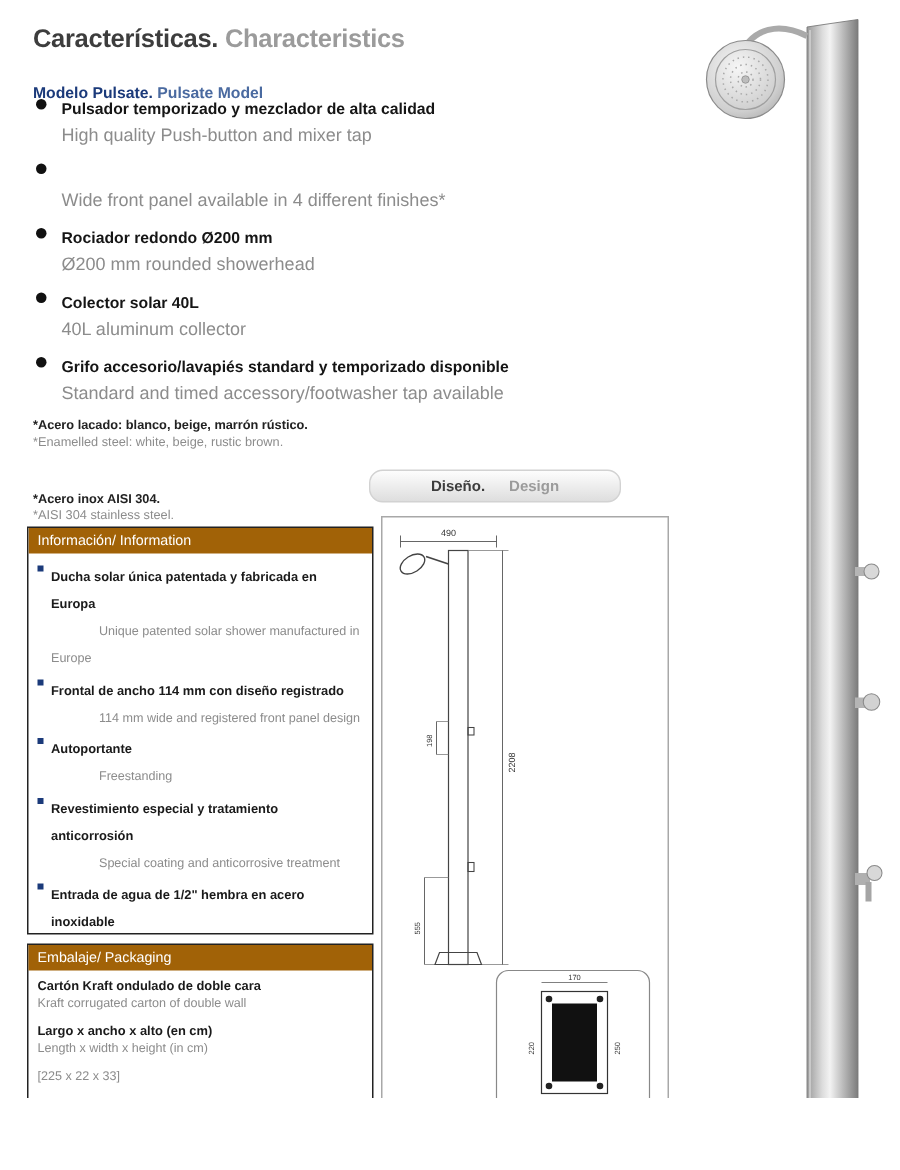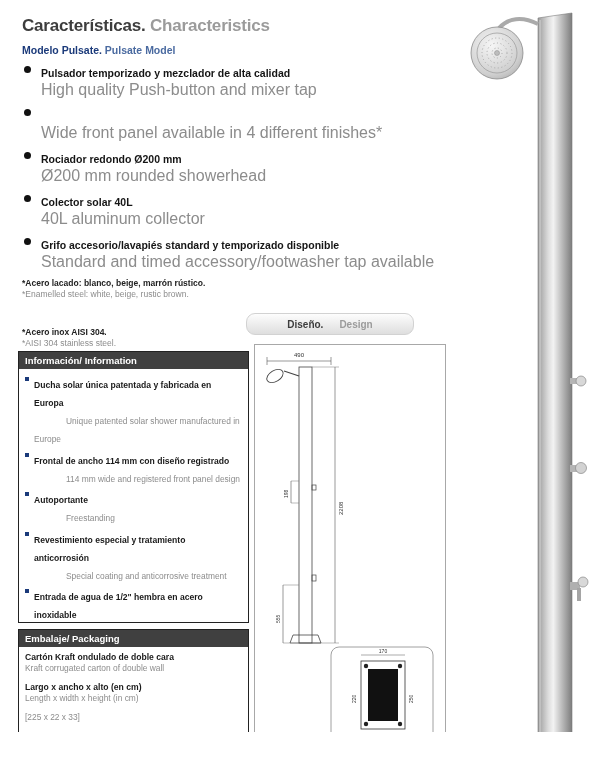--- a/index.html
+++ b/index.html
@@ -3,50 +3,50 @@
 <meta charset="utf-8">
 <style>
   * { margin:0; padding:0; box-sizing:border-box; }
   body { background:#ffffff; font-family:"Liberation Sans", sans-serif; }
   .page { position:relative; width:600px; height:732px; background:#ffffff; overflow:hidden; }
 
   
   .header { position:absolute; left:22px; top:16px; width:450px; }
   .title { font-size:17px; font-weight:bold; color:#3d3d3d; letter-spacing:-0.2px; }
   .title .en { color:#9b9b9b; }
-  .model-line { margin-top:8px; font-size:10.5px; font-weight:bold; color:#1b3a7a; }
+  .model-line { margin-top:20px; font-size:10.5px; font-weight:bold; color:#1b3a7a; }
   .model-line .en { color:#4a6aa0; font-weight:bold; }
 
   
   .features { position:absolute; left:22px; top:63px; width:448px; list-style:none; }
   .features li { display:flex; margin-bottom:7px; }
   .dot { flex:0 0 7px; width:7px; height:7px; border-radius:50%; background:#111; margin:3px 10px 0 2px; }
   .feat-es { font-size:10.5px; font-weight:bold; color:#151515; line-height:13px; }
-  .feat-en { font-size:16px; color:#8c8c8c; line-height:13px; }
+  .feat-en { font-size:12px; color:#8c8c8c; line-height:13px; }
 
   
   .footnotes { position:absolute; left:22px; top:250px; width:440px; font-size:8.5px; line-height:10.5px; }
   .fn-es { font-weight:bold; color:#222;margin-top:28px; }
   .fn-en { color:#8c8c8c; }
 
   
   .design-label { position:absolute; left:246px; top:313px; width:168px; height:22px;
     background:linear-gradient(#fdfdfd,#dedede); border:1px solid #d2d2d2; border-radius:9px;
     display:flex; align-items:center; justify-content:center; font-size:10px; font-weight:bold; color:#3d3d3d; }
   .design-label .en { color:#9b9b9b; margin-left:16px; }
 
   
   .diagram-box { position:absolute; left:254px; top:344px; width:192px; height:426px;
     border:1px solid #a8a8a8; background:#fff; }
 
   
   .panel { position:absolute; left:18px; width:231px; border:1px solid #222; background:#fff; }
   .info-panel { top:351px; height:272px; overflow:hidden; }
   .pack-panel { top:629px; height:146px; }
-  .panel-header { background:#404040; color:#fff; font-size:9.5px; font-weight:bold;
+  .panel-header { background:#a16207; color:#fff; font-size:9.5px; font-weight:normal;
     padding:3px 6px 3px 6px; line-height:11px; }
   .panel-body { padding:5px 6px 4px 6px; }
   .info-item { display:flex; margin-bottom:3.5px; }
   .sq { flex:0 0 4px; width:4px; height:4px; background:#1b3a7a; margin:3px 5px 0 0; }
   .info-es { font-size:8.6px; font-weight:bold; color:#1a1a1a; line-height:11px; }
   .info-en { font-size:8.4px; color:#8c8c8c; line-height:11px;padding-left:32px; }
   .pack-es { font-size:8.6px; font-weight:bold; color:#1a1a1a; line-height:11px; }
   .pack-en { font-size:8.4px; color:#8c8c8c; line-height:11px; }
   .pack-group { margin-bottom:8px; }
 

